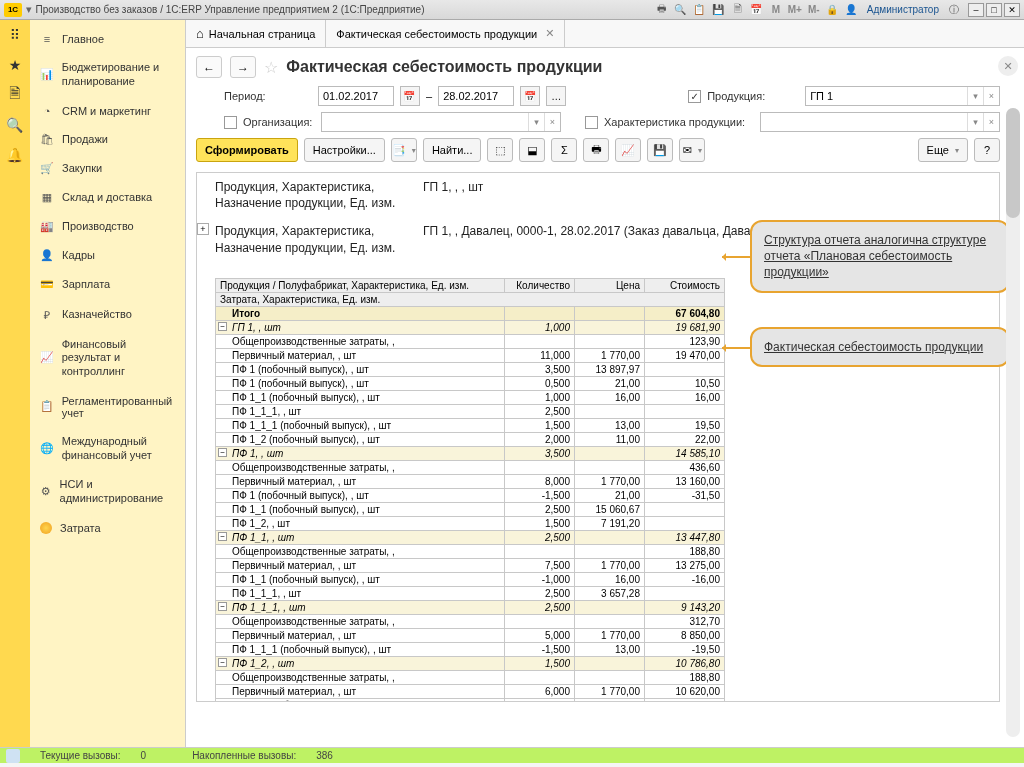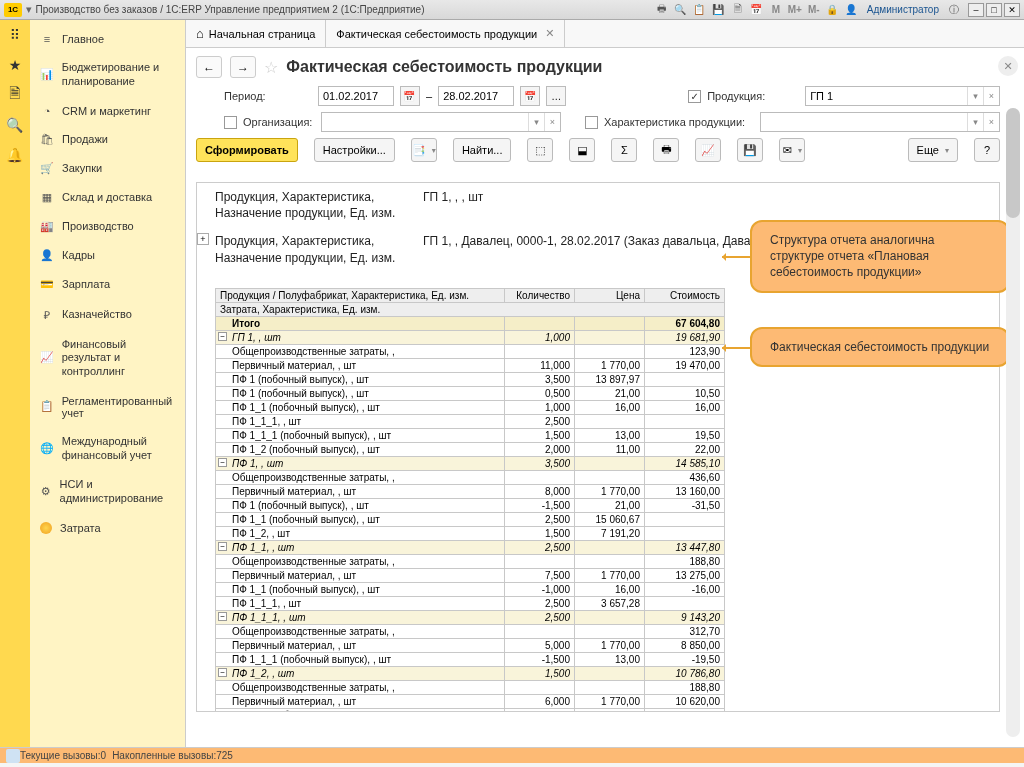--- a/index.html
+++ b/index.html
@@ -48,21 +48,21 @@
 .frow label.wide { min-width: 92px; }
 .chk { width: 13px; height: 13px; border: 1px solid #999; background: #fff; cursor: pointer; }
 .chk.on::after { content: "✓"; font-size: 10px; display: block; text-align: center; line-height: 11px; color: #333; }
 .inp { height: 20px; border: 1px solid #bbb; background: #fff; padding: 0 4px; font-size: 11px; }
 .date { width: 76px; }
 .cal-btn, .mini-btn { width: 20px; height: 20px; border: 1px solid #bbb; background: #f5f5f5; display: flex; align-items: center; justify-content: center; cursor: pointer; font-size: 10px; }
 .sel { flex: 1; height: 20px; border: 1px solid #bbb; display: flex; align-items: center; }
 .sel .txt { flex: 1; padding: 0 4px; font-size: 11px; }
 .sel .drop, .sel .clr { width: 16px; text-align: center; border-left: 1px solid #ddd; color: #888; cursor: pointer; font-size: 9px; height: 100%; display: flex; align-items: center; justify-content: center; }
 
-.toolbar { display: flex; gap: 16px; margin-bottom: 20px; flex-wrap: wrap; }
+.toolbar { display: flex; gap: 6px; margin-bottom: 10px; flex-wrap: wrap; }
 .btn { height: 24px; border: 1px solid #bbb; background: #f5f5f5; border-radius: 3px; padding: 0 8px; display: flex; align-items: center; gap: 4px; cursor: pointer; font-size: 11px; }
 .btn.primary { background: #ffe35a; border-color: #c9a40f; font-weight: bold; }
 .btn.icon-only { width: 26px; padding: 0; justify-content: center; }
 .btn .dd { font-size: 8px; color: #888; margin-left: 2px; }
 .toolbar .pushr { flex: 1; }
 
 .report { border: 1px solid #ccc; position: relative; height: 530px; overflow: auto; padding-left: 14px; }
 .report-expand-icon { position: absolute; left: 0; top: 50px; width: 12px; height: 12px; border: 1px solid #aaa; font-size: 9px; text-align: center; line-height: 10px; background: #fff; cursor: pointer; }
 .rblock { padding: 6px 4px; }
 .rhead { display: flex; gap: 8px; font-size: 12px; color: #222; }
@@ -72,25 +72,25 @@
 table.grid { border-collapse: collapse; width: 510px; font-size: 10px; margin: 16px 0 4px 4px; }
 .grid th, .grid td { border: 1px solid #c8c8c8; padding: 1px 4px; text-align: left; white-space: nowrap; height: 13px; }
 .grid th { background: #eee; font-weight: normal; }
 .grid .num { text-align: right; }
 .grid tr.total td { background: #f5eec8; font-weight: bold; }
 .grid tr.group td { background: #f9f4da; font-style: italic; }
 .grid td.tree { position: relative; padding-left: 16px; }
 .grid .exp { position: absolute; left: 2px; top: 1px; width: 9px; height: 9px; border: 1px solid #999; font-size: 8px; line-height: 8px; text-align: center; background: #fff; cursor: pointer; }
 
 .callouts { position: absolute; top: 172px; right: 14px; display: flex; flex-direction: column; gap: 34px; pointer-events: none; }
-.callout { width: 260px; background: #fdba74; border: 2px solid #e8a430; border-radius: 12px; padding: 10px 18px; font-size: 12px; color: #333; line-height: 1.35; position: relative; }
+.callout { width: 260px; background: #e5e5e5; border: 2px solid #e8a430; border-radius: 12px; padding: 10px 12px; font-size: 12px; color: #333; line-height: 1.35; position: relative; text-decoration: underline; }
 .callout::before { content: ""; position: absolute; left: -30px; top: 50%; width: 30px; height: 2px; background: #e8a430; }
 .callout::after { content: ""; position: absolute; left: -34px; top: 50%; margin-top: -3px; width: 0; height: 0; border: 4px solid transparent; border-right-color: #e8a430; }
 
-.statusbar { height: 16px; background: #fdba74; border-top: 1px solid #ccc; display: flex; align-items: center; padding: 0 6px; font-size: 10px; gap: 0; color: #444; }
+.statusbar { height: 16px; background: #bef264; border-top: 1px solid #ccc; display: flex; align-items: center; padding: 0 6px; font-size: 10px; gap: 20px; color: #444; }
 .statusbar .sic { width: 14px; height: 14px; background: #cfe2f3; border-radius: 2px; }
 .vscroll { position: absolute; right: 4px; top: 60px; bottom: 10px; width: 14px; background: #eee; border-radius: 7px; }
 .vscroll .thumb { position: absolute; top: 0; width: 100%; height: 110px; background: #c8c8c8; border-radius: 7px; }
 </style>
 </head>
 <body>
 
 <div class="titlebar">
   <span class="logo">1C</span>
   <span class="arrow">▾</span>
@@ -492,14 +492,14 @@
     </div>
   </div>
 </div>
 
 <div class="statusbar">
   <span class="sic"></span>
   <span>Текущие вызовы:</span>
   <span>0</span>
   <span style="width:6px"></span>
   <span>Накопленные вызовы:</span>
-  <span>725</span>
+  <span>386</span>
 </div>
 
 </body></html>

